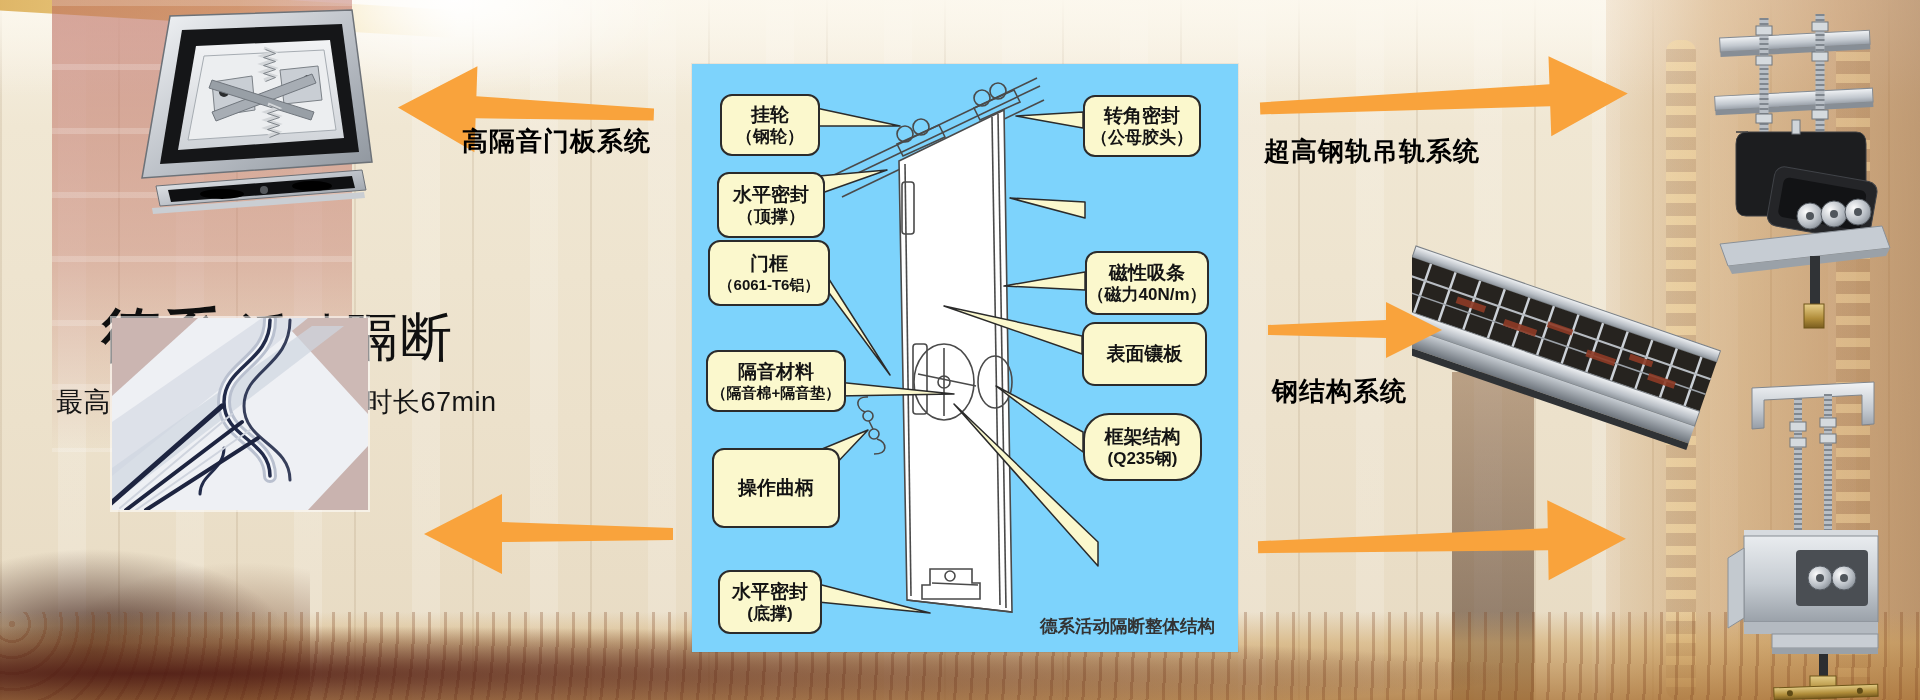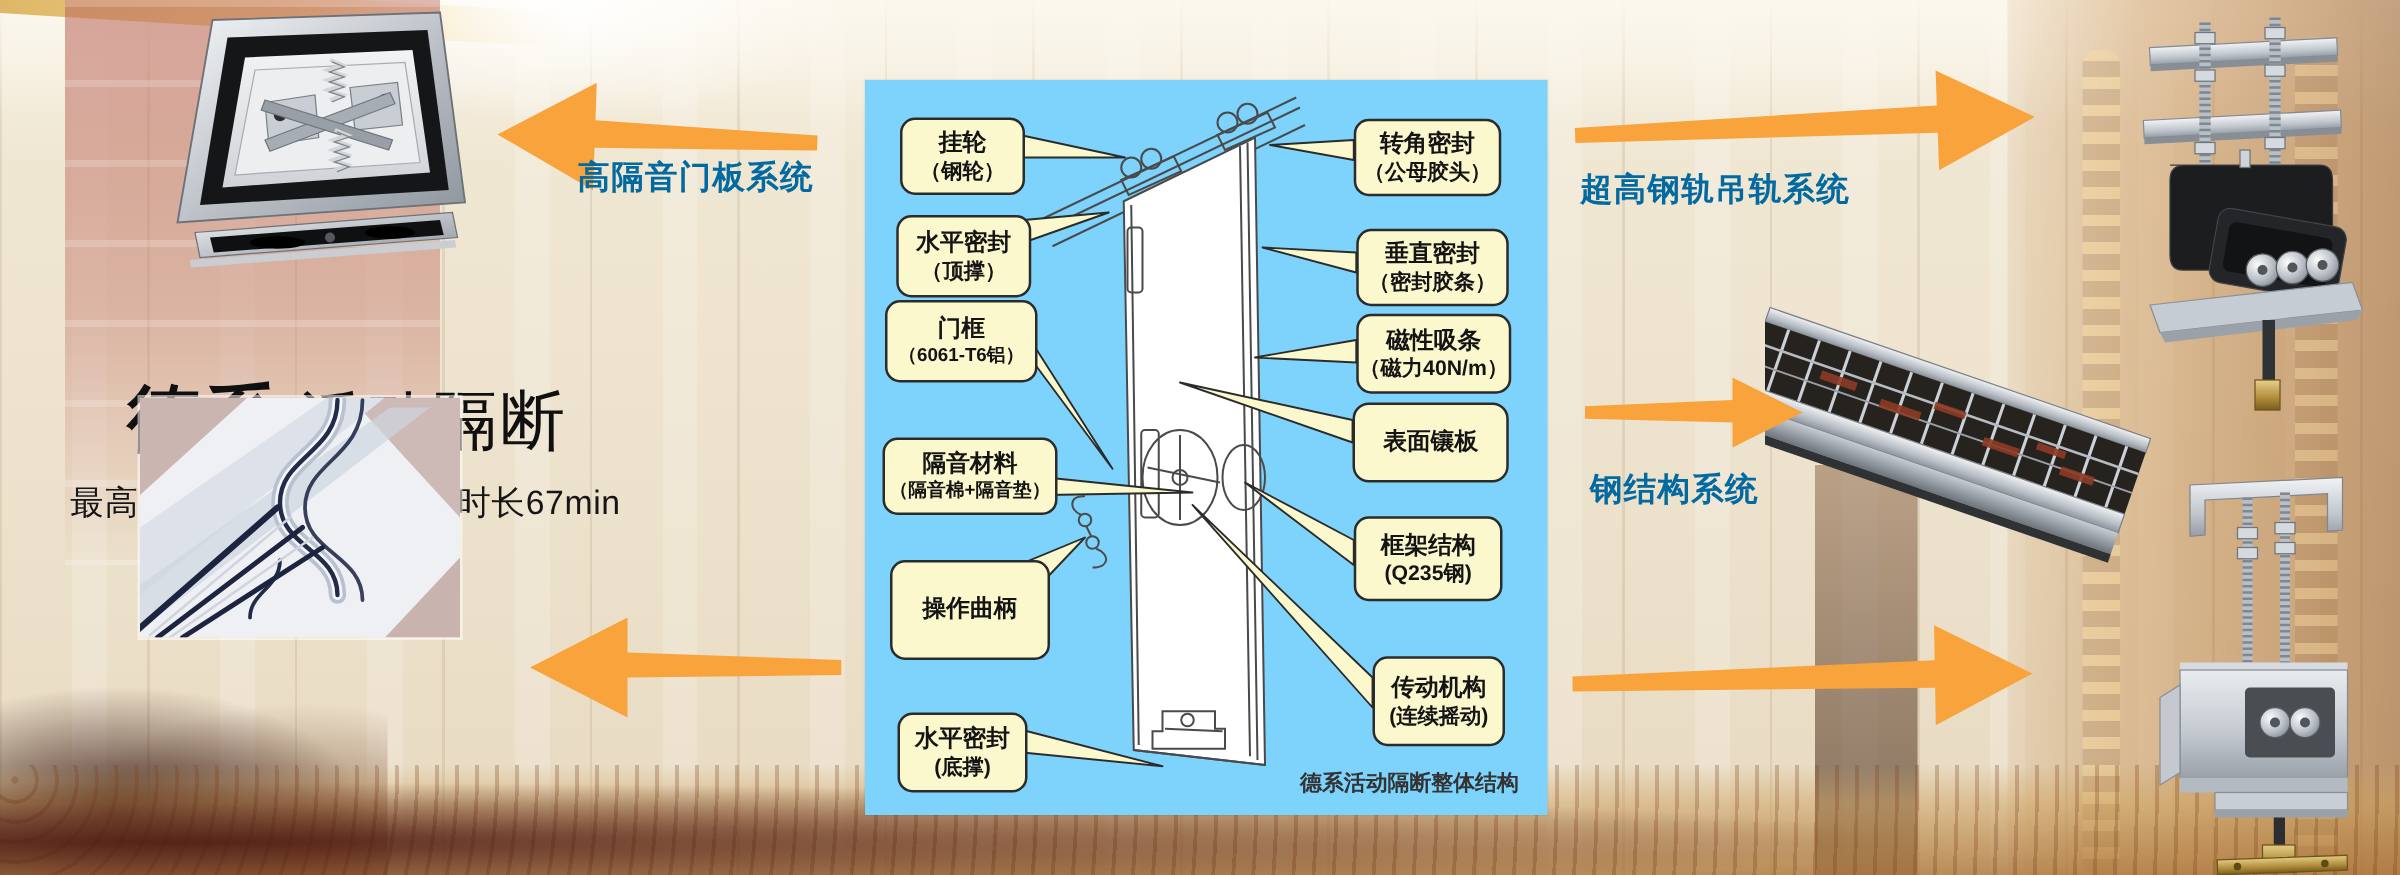--- a/index.html
+++ b/index.html
@@ -44,21 +44,21 @@
   .photo-steelhanger{left:1692px;top:4px;width:210px;height:330px;}
   .photo-aluhanger{left:1716px;top:378px;width:195px;height:322px;}
   
   .arrow{z-index:4;}
   .arrow svg{display:block;}
   .arrow-door{left:396px;top:60px;width:260px;height:96px;transform:rotate(2deg);}
   .arrow-autoturn{left:420px;top:488px;width:255px;height:88px;}
   .arrow-steelrail{left:1258px;top:56px;width:372px;height:92px;transform:rotate(-2deg);}
   .arrow-steelstruct{left:1266px;top:298px;width:178px;height:66px;}
   .arrow-alurail{left:1256px;top:498px;width:372px;height:92px;transform:rotate(-1deg);}
-  .syslabel{z-index:5;font-size:26px;font-weight:800;color:#0369a1;white-space:nowrap;letter-spacing:1px;}
+  .syslabel{z-index:5;font-size:26px;font-weight:800;color:#000000;white-space:nowrap;letter-spacing:1px;}
   .lab-door{left:462px;top:124px;}
   .lab-autoturn{left:482px;top:554px;}
   .lab-steelrail{left:1264px;top:134px;}
   .lab-steelstruct{left:1272px;top:352px;margin-top:22px;}
   .lab-alurail{left:1274px;top:552px;}
   
   .panel{left:692px;top:64px;width:546px;height:588px;background:#7dd3fc;z-index:2;
          box-shadow:0 0 0 1px rgba(0,0,0,.05);}
   .panel svg{position:absolute;left:0;top:0;}
   .callout{position:absolute;display:flex;flex-direction:column;align-items:center;justify-content:center;
@@ -70,21 +70,21 @@
   .co-l1{left:28px;top:30px;width:96px;height:58px;}
   .co-l2{left:25px;top:108px;width:104px;height:62px;}
   .co-l3{left:16px;top:176px;width:118px;height:62px;}
   .co-l4{left:14px;top:286px;width:136px;height:58px;}
   .co-l5{left:20px;top:384px;width:124px;height:76px;}
   .co-l6{left:26px;top:506px;width:100px;height:60px;}
   .co-r1{left:391px;top:31px;width:114px;height:58px;}
   .co-r2{left:393px;top:119px;width:118px;height:58px;}
   .co-r3{left:393px;top:187px;width:120px;height:60px;}
   .co-r4{left:390px;top:258px;width:121px;height:60px;border-radius:13px;}
-  .co-r5{left:391px;top:349px;width:115px;height:64px;}
+  .co-r5{left:391px;top:349px;width:115px;height:64px;border-radius:26px;}
   .co-r6{left:406px;top:461px;width:102px;height:68px;}
   .caption{position:absolute;left:348px;top:550px;width:200px;font-size:17.5px;color:#333;z-index:2;white-space:nowrap;font-weight:bold;}
 </style>
 </head>
 <body>
 
 <div class="stage">
 
   <div class="abs bg-base"></div>
   <div class="abs bg-stripes"></div>
@@ -247,38 +247,30 @@
     </div>
     <div class="callout co-l6">
       <span class="l1">水平密封</span>
       <span class="l2">(底撑)</span>
     </div>
 
     <div class="callout co-r1">
       <span class="l1">转角密封</span>
       <span class="l2">（公母胶头）</span>
     </div>
-    <div class="callout co-r2">
-      <span class="l1">垂直密封</span>
-      <span class="l2">（密封胶条）</span>
-    </div>
     <div class="callout co-r3">
       <span class="l1">磁性吸条</span>
       <span class="l2">（磁力40N/m）</span>
     </div>
     <div class="callout co-r4">
       <span class="l1">表面镶板</span>
     </div>
     <div class="callout co-r5">
       <span class="l1">框架结构</span>
       <span class="l2">(Q235钢)</span>
-    </div>
-    <div class="callout co-r6">
-      <span class="l1">传动机构</span>
-      <span class="l2">(连续摇动)</span>
     </div>
 
     <div class="caption">德系活动隔断整体结构</div>
   </div>
 
   <div class="abs arrow arrow-steelrail">
     <svg width="372" height="92" viewBox="0 0 372 92">
       <polygon points="370,44 292,4 292,32 2,40 2,52 292,54 292,84" fill="#F9A33C"></polygon>
     </svg>
   </div>

